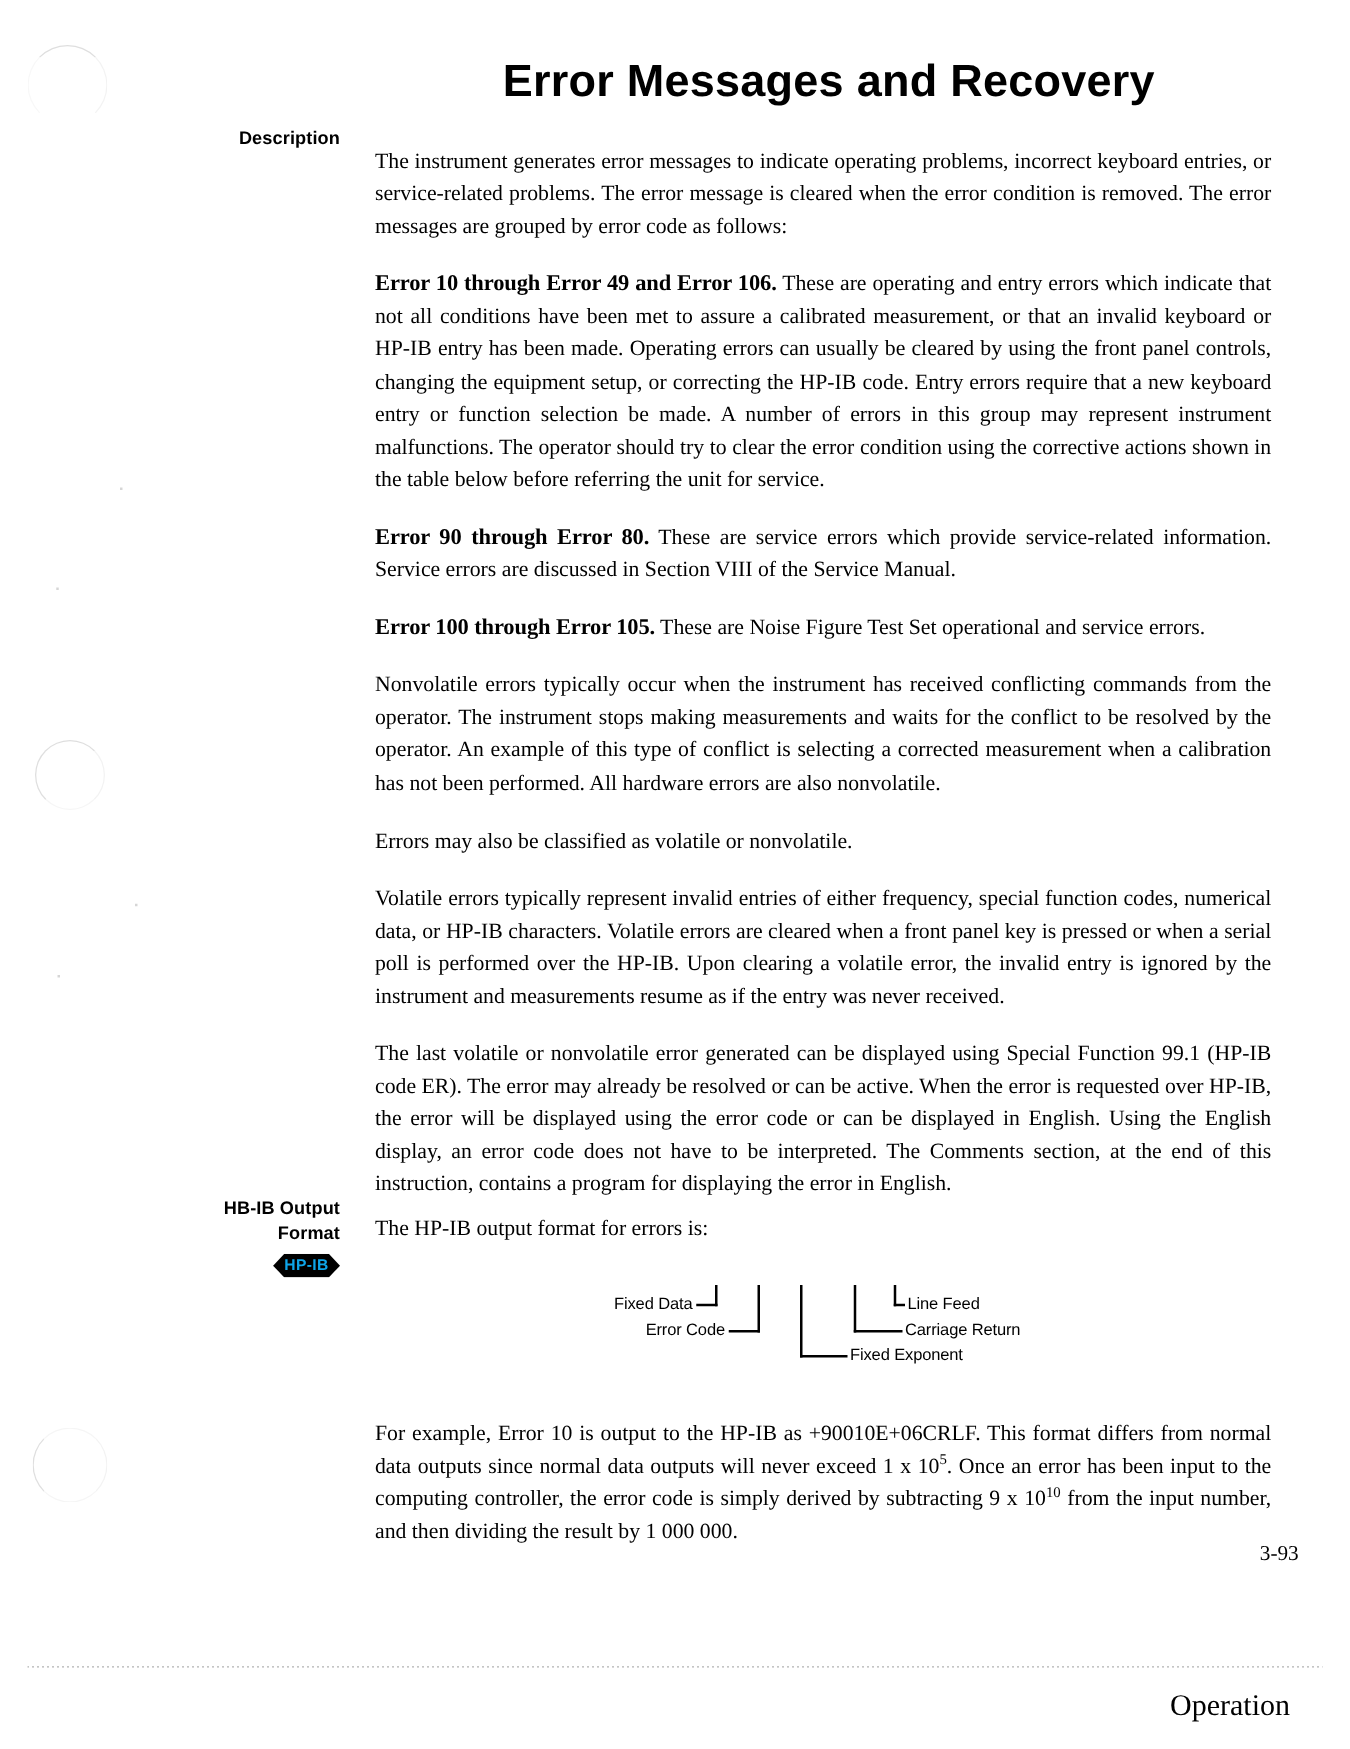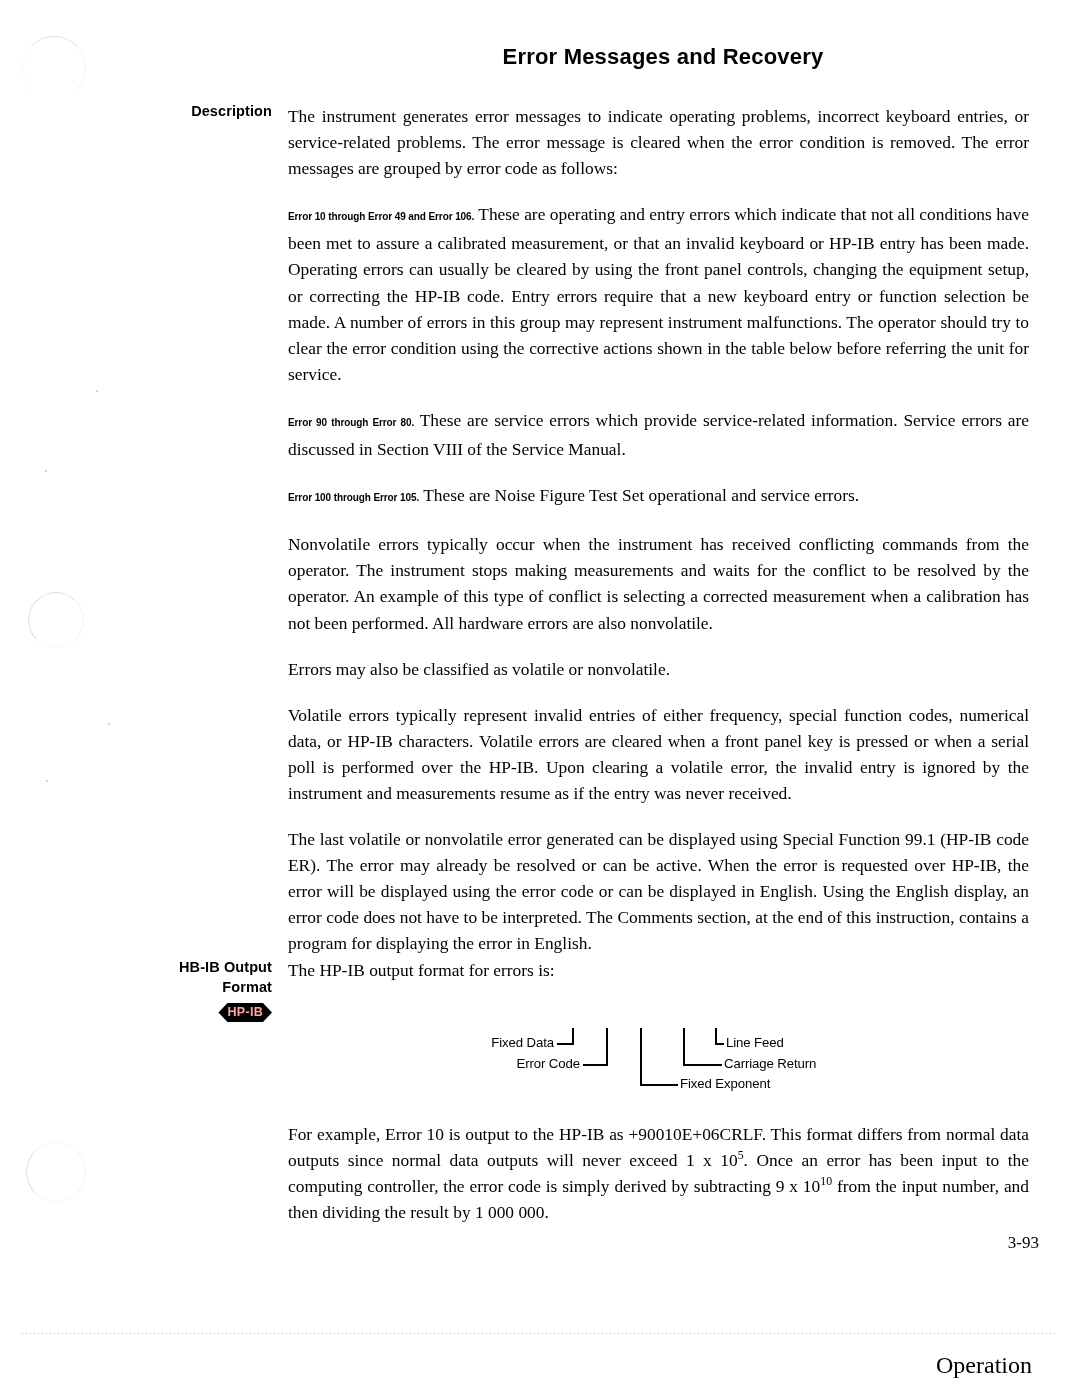--- a/index.html
+++ b/index.html
@@ -42,21 +42,21 @@
 
   
   .title {
     position: absolute;
     left: 286px;
     top: 44px;
     width: 754px;
     text-align: center;
     font-family: "Liberation Sans", "DejaVu Sans", sans-serif;
     font-weight: bold;
-    font-size: 22px;
+    font-size: 36px;
     letter-spacing: 0.2px;
   }
 
   
   .marginal {
     position: absolute;
     left: 120px;
     width: 152px;
     text-align: right;
     font-family: "Liberation Sans", "DejaVu Sans", sans-serif;
@@ -70,46 +70,46 @@
 
   .hpib-badge-wrap {
     margin-top: 6px;
     display: flex;
     justify-content: flex-end;
   }
   .hpib-badge {
     position: relative;
     display: inline-block;
     background: #000000;
-    color: #fca5a5;
+    color: #0ea5e9;
     font-family: "Liberation Sans", "DejaVu Sans", sans-serif;
     font-weight: bold;
     font-size: 12.5px;
     line-height: 19px;
     height: 19px;
     padding: 0 9px;
     letter-spacing: 0.3px;
     clip-path: polygon(0% 50%, 9px 0%, calc(100% - 9px) 0%, 100% 50%, calc(100% - 9px) 100%, 9px 100%);
   }
 
   .body {
     position: absolute;
     left: 288px;
     width: 741px;
     font-size: 17.4px;
     line-height: 26.1px;
     text-align: justify;
     text-justify: inter-word;
   }
-  .body p { margin: 0; }
+  .body p { margin: 12px; }
   .body p + p { margin-top: 20px; }
   .body b {
-    font-family: Liberation Sans, sans-serif;
-    font-weight: bold;
-    font-size: 10px;
+    font-family: Liberation Serif, serif;
+    font-weight: bold;
+    font-size: 18px;
     letter-spacing: -0.1px;
   }
 
   #intro-block   { top: 103px; }
   #format-intro  { top: 957px; }
   #example-block { top: 1121px; }
 
   
   .diagram {
     position: absolute;

